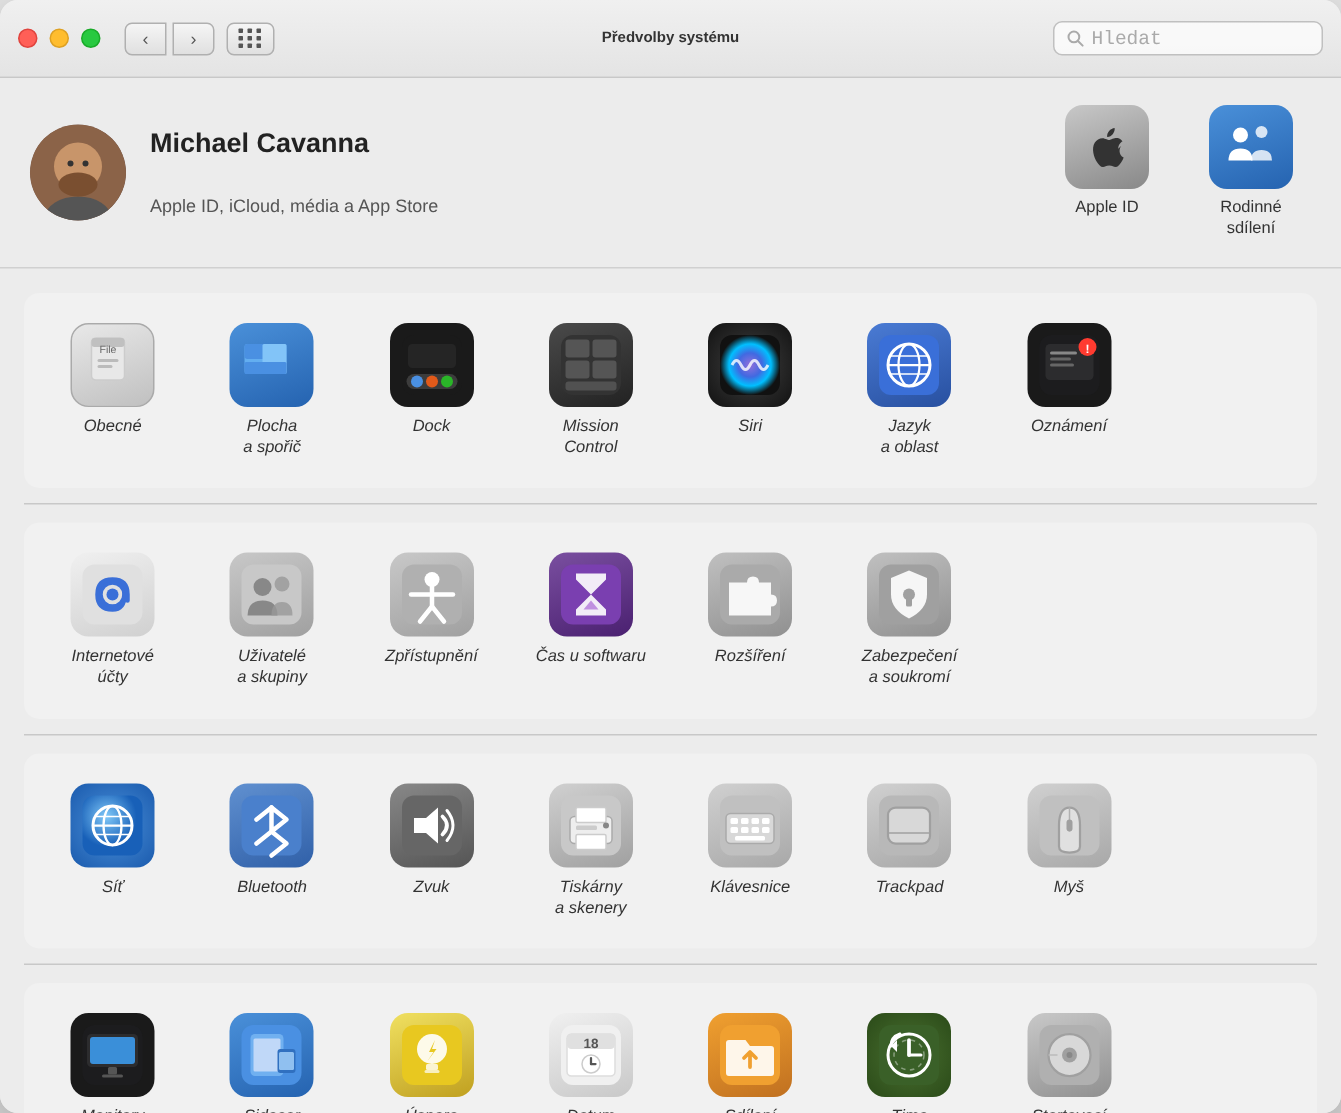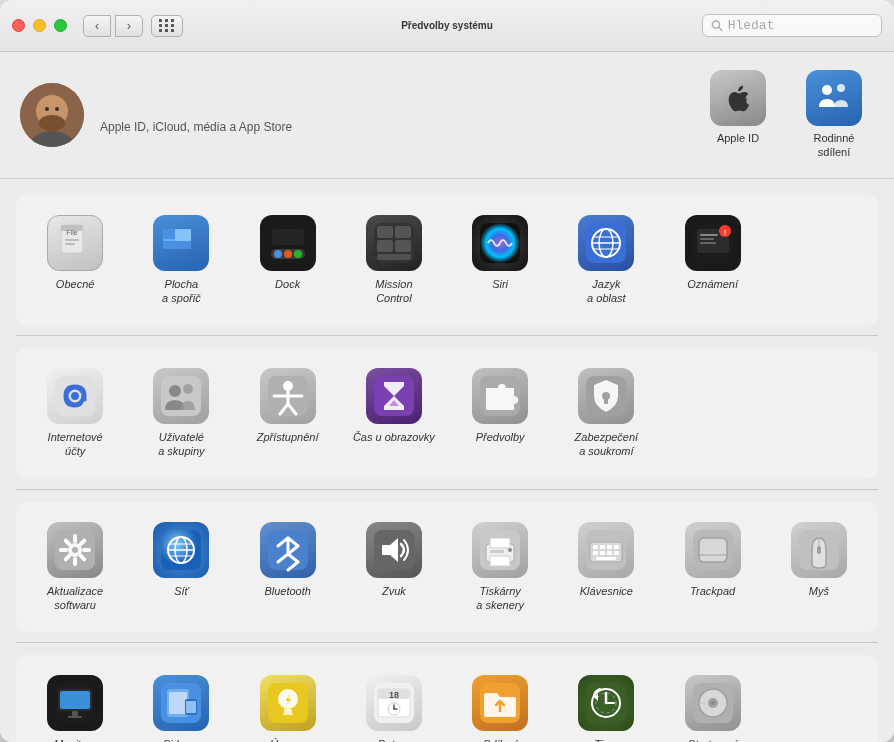--- a/index.html
+++ b/index.html
@@ -456,20 +456,21 @@
 
         <ellipse cx="32" cy="40" rx="13" ry="8" fill="#7a4f30"></ellipse>
 
         <circle cx="27" cy="26" r="2" fill="#333"></circle>
         <circle cx="37" cy="26" r="2" fill="#333"></circle>
 
         <path d="M 27 34 Q 32 38 37 34" stroke="#7a4f30" stroke-width="1.5" fill="none" stroke-linecap="round"></path>
       </svg>
     </div>
     <div class="profile-info">
+      <div class="profile-name">Michael Cavanna</div>
       <div class="profile-subtitle">Apple ID, iCloud, média a App Store</div>
     </div>
     <div class="profile-actions">
       <div class="profile-action-item">
         <div class="apple-id-icon">
           <svg width="32" height="32" viewBox="0 0 32 32" fill="#333">
             <path d="M23.5 17.2c-.1-3.3 2.7-4.9 2.8-5-.5-.8-1.3-1.5-2.2-1.9-1-.4-2-.4-3-.2-.9.1-1.9.6-2.6.9-.6.3-1 .4-1.4.4s-.8-.2-1.4-.5c-.8-.3-1.7-.8-2.7-.8-2 0-4.1 1.2-5.2 3.1-2.3 3.9-.6 9.7 1.6 12.9 1.1 1.6 2.4 3.3 4 3.2.6 0 1.1-.2 1.7-.4.7-.3 1.4-.5 2.4-.5s1.7.2 2.4.5c.6.2 1.1.4 1.7.4 1.7 0 2.8-1.6 3.9-3.2.7-1 1.2-2 1.6-3.1-3.4-1.4-3.6-6.5-.6-8.8zM19.8 7.5c.9-1.1 1.5-2.6 1.3-4.1-1.3.1-2.8.9-3.7 2-.8.9-1.5 2.4-1.3 3.9 1.4.1 2.8-.7 3.7-1.8z"></path>
           </svg>
         </div>
         <div class="profile-action-label">Apple ID</div>
@@ -656,32 +657,32 @@
         <div class="pref-item">
           <div class="pref-icon icon-screentime">
             <svg width="44" height="44" viewBox="0 0 44 44">
               <rect x="2" y="2" width="40" height="40" rx="8" fill="#7a3fb0"></rect>
 
               <polygon points="12,8 32,8 32,12 22,22 32,32 32,36 12,36 12,32 22,22 12,12" fill="white" opacity="0.9"></polygon>
 
               <polygon points="17,32 27,32 22,26" fill="#c090e0"></polygon>
             </svg>
           </div>
-          <div class="pref-label">Čas u obrazovky</div>
+          <div class="pref-label">Čas u softwaru</div>
         </div>
 
         <div class="pref-item">
           <div class="pref-icon icon-extensions">
             <svg width="44" height="44" viewBox="0 0 44 44">
               <rect x="2" y="2" width="40" height="40" rx="8" fill="#aaa"></rect>
 
               <path d="M8 14 L20 14 Q20 10 24 10 Q28 10 28 14 L36 14 L36 22 Q40 22 40 26 Q40 30 36 30 L36 36 L8 36 Z" fill="white" opacity="0.9"></path>
             </svg>
           </div>
-          <div class="pref-label">Předvolby</div>
+          <div class="pref-label">Rozšíření</div>
         </div>
 
         <div class="pref-item">
           <div class="pref-icon icon-security">
             <svg width="44" height="44" viewBox="0 0 44 44">
               <rect x="2" y="2" width="40" height="40" rx="8" fill="#a0a0a0"></rect>
 
               <path d="M22 6 L34 11 L34 22 Q34 32 22 38 Q10 32 10 22 L10 11 Z" fill="white" opacity="0.9"></path>
 
               <circle cx="22" cy="22" r="4" fill="#a0a0a0"></circle>
@@ -695,41 +696,20 @@
         <div></div>
 
       </div>
     </div>
 
     <div class="prefs-section-divider"></div>
 
     <div class="section-bg" style="margin-bottom:10px;">
       <div class="prefs-grid" style="background:transparent;padding:4px 0;">
 
-        <div class="pref-item">
-          <div class="pref-icon icon-software">
-            <svg width="44" height="44" viewBox="0 0 44 44">
-              <rect x="2" y="2" width="40" height="40" rx="8" fill="#b0b0b0"></rect>
-
-              <circle cx="22" cy="22" r="7" fill="white" opacity="0.9"></circle>
-              <circle cx="22" cy="22" r="3" fill="#b0b0b0"></circle>
-              <g stroke="white" stroke-width="4" stroke-linecap="round">
-                <line x1="22" y1="8" x2="22" y2="13"></line>
-                <line x1="22" y1="31" x2="22" y2="36"></line>
-                <line x1="8" y1="22" x2="13" y2="22"></line>
-                <line x1="31" y1="22" x2="36" y2="22"></line>
-                <line x1="12.7" y1="12.7" x2="16.2" y2="16.2"></line>
-                <line x1="27.8" y1="27.8" x2="31.3" y2="31.3"></line>
-                <line x1="31.3" y1="12.7" x2="27.8" y2="16.2"></line>
-                <line x1="16.2" y1="27.8" x2="12.7" y2="31.3"></line>
-              </g>
-            </svg>
-          </div>
-          <div class="pref-label">Aktualizace<br>softwaru</div>
-        </div>
 
         <div class="pref-item">
           <div class="pref-icon icon-network">
             <svg width="44" height="44" viewBox="0 0 44 44">
               <defs>
                 <radialGradient id="netGrad" cx="40%" cy="35%">
                   <stop offset="0%" stop-color="#80c8f8"></stop>
                   <stop offset="100%" stop-color="#1860b8"></stop>
                 </radialGradient>
               </defs>

